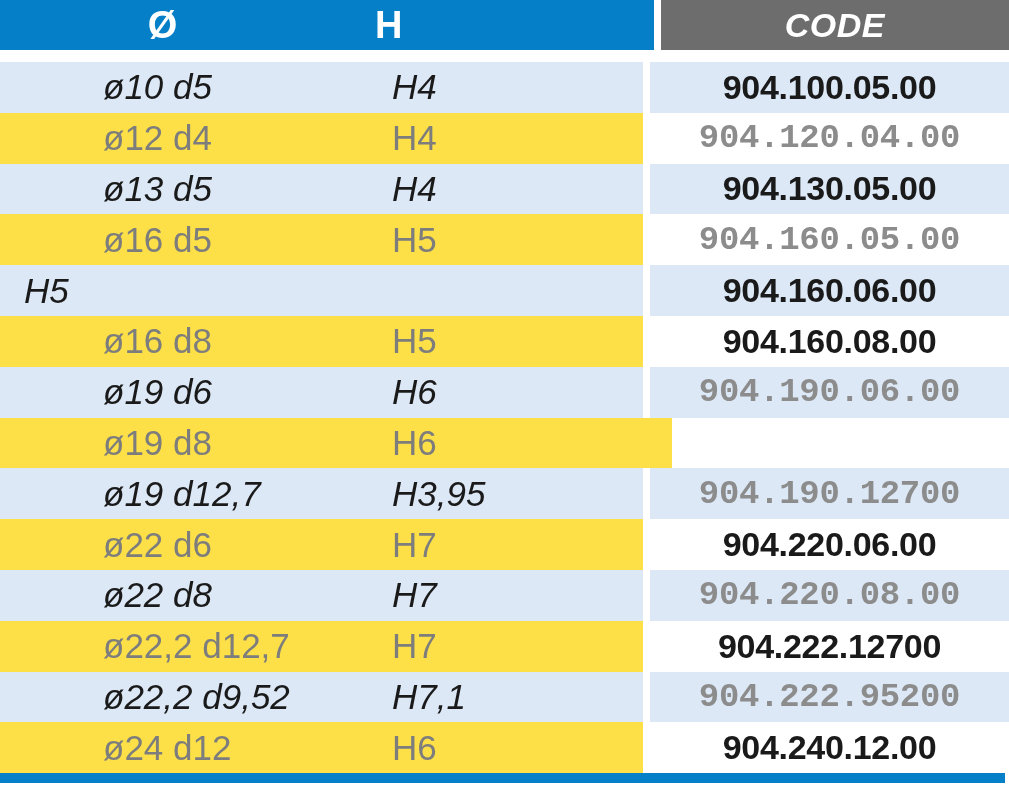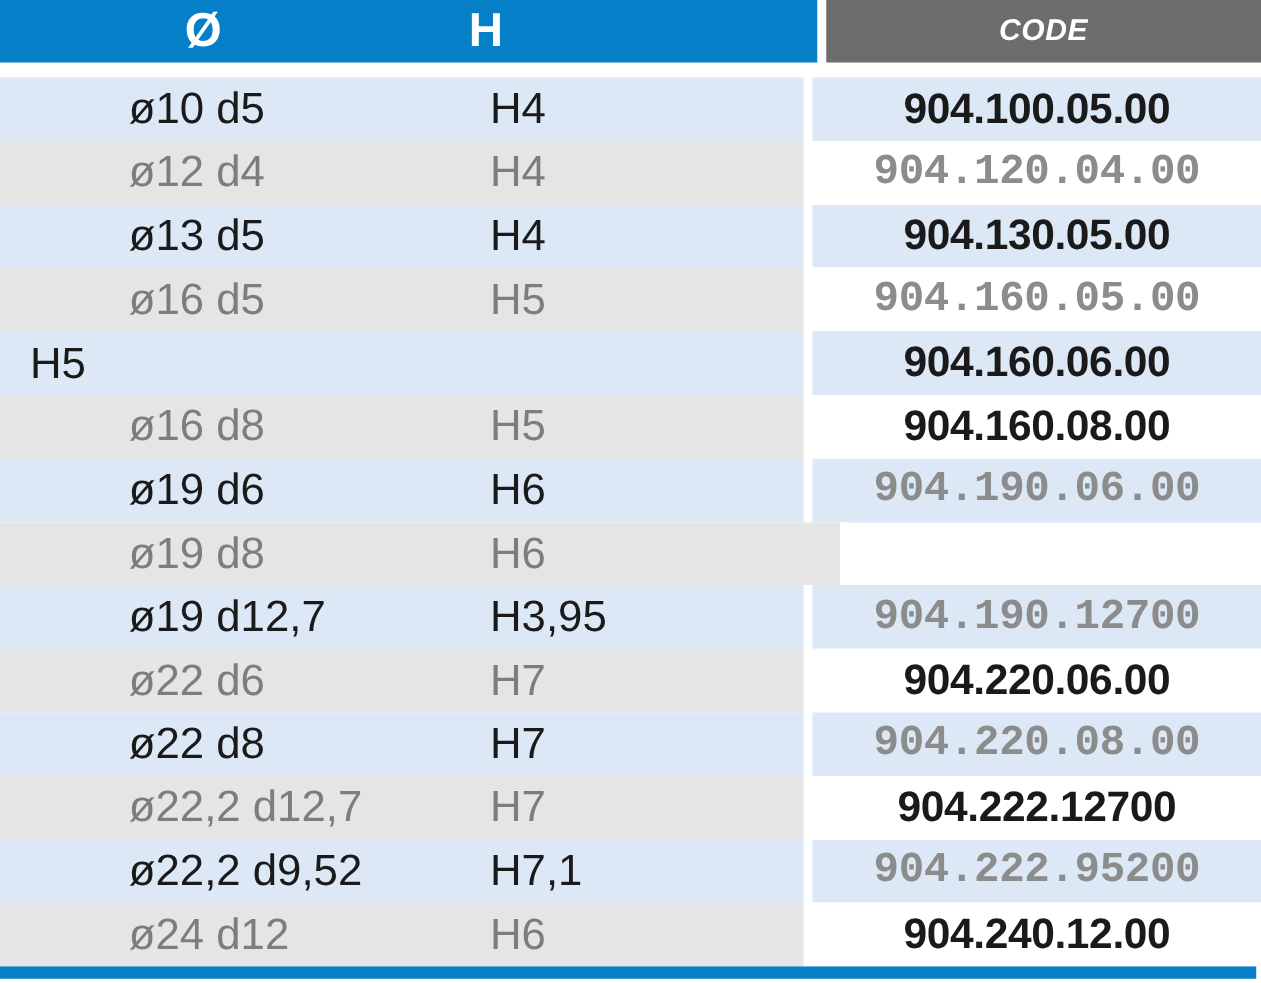--- a/index.html
+++ b/index.html
@@ -17,29 +17,29 @@
     font-family:"Liberation Sans","DejaVu Sans",sans-serif;
   }
   
   .header-row{display:flex;height:50px;}
   .header-left{width:672px;background:var(--header-blue);display:flex;align-items:center;}
   .header-dia{width:325px;text-align:center;color:#fff;font-weight:bold;font-size:38px;line-height:1;}
   .header-h{padding-left:50px;color:#fff;font-weight:bold;font-size:38px;line-height:1;}
   .header-gap{width:7px;background:#fff;}
   .header-code{
     width:358px;background:var(--header-gray);color:#fff;
-    font-weight:bold;font-style:italic;font-size:24px;letter-spacing:.5px;
+    font-weight:bold;font-style:italic;font-size:34px;letter-spacing:.5px;
     display:flex;align-items:center;justify-content:center;
   }
   .spacer{height:12px;background:#fff;}
   
   .row{display:flex;height:50.8px;color:var(--text-muted);}
   .row.alt{color:var(--text-dark);}
-  .cell-left{width:672px;display:flex;align-items:center;font-size:35px;background:#e5e5e5;}
-  .row.alt .cell-left{background:var(--row-stripe-blue);}
+  .cell-left{width:672px;display:flex;align-items:center;font-size:35px;background:#fde047;}
+  .row.alt .cell-left{background:var(--row-stripe-blue);font-style:italic;}
   .dia{box-sizing:border-box;width:368px;padding-left:103px;white-space:nowrap;}
   .hcell{white-space:nowrap;margin-left:24px;}
   .cell-gap{width:7px;background:#fff;}
   .cell-code{
     width:375px;display:flex;align-items:center;justify-content:center;
     font-weight:bold;font-size:34px;letter-spacing:-0.3px;
     color:var(--text-dark);background:#fff;white-space:nowrap;
   }
   .row.alt .cell-code{background:var(--row-stripe-blue);}
   .row.muted-code .cell-code{color:var(--code-muted);font-family:Liberation Mono, monospace;}

